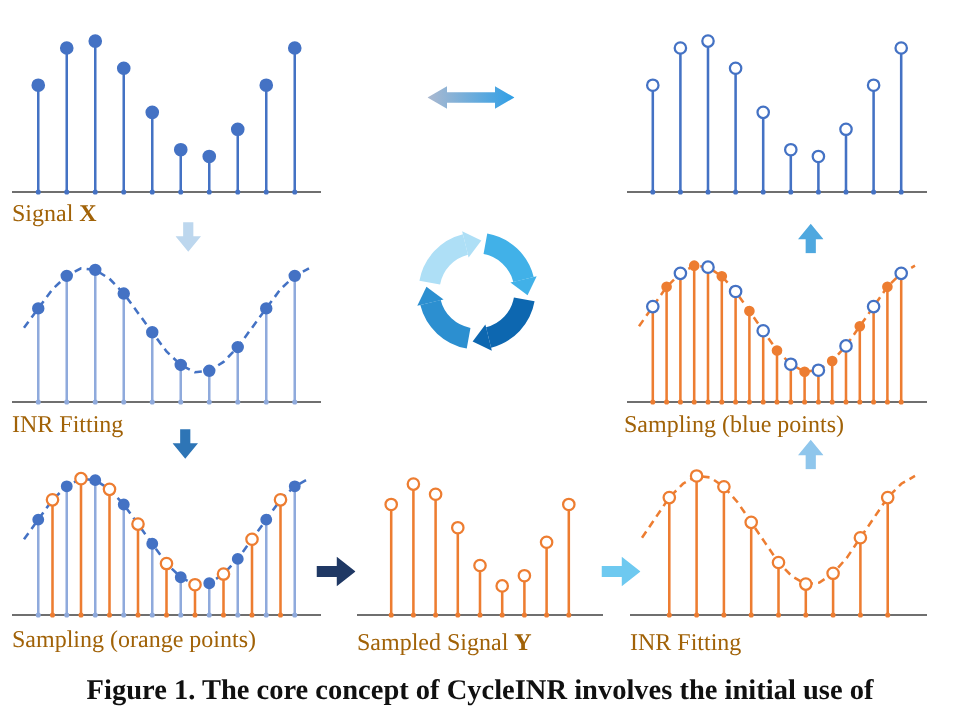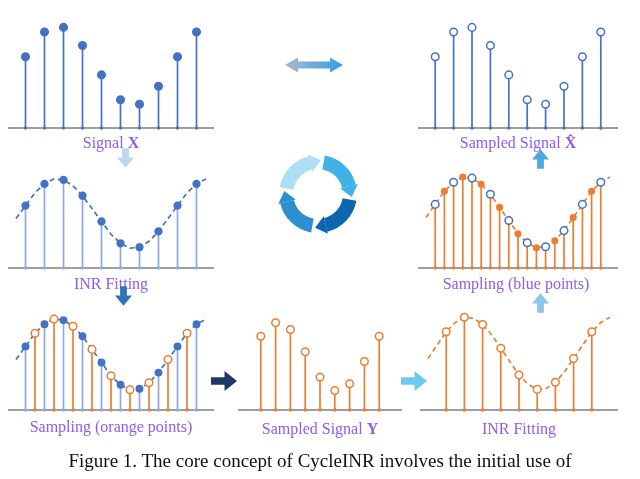--- a/index.html
+++ b/index.html
@@ -1,22 +1,22 @@
 <!DOCTYPE html>
 <html><head>
 <meta charset="utf-8">
 <style>
   html,body{margin:0;padding:0;background:#fff;}
   .fig{position:relative;width:640px;height:479px;background:#ffffff;overflow:hidden;
        font-family:"Liberation Serif", serif;color:#000;}
   .panel{position:absolute;}
-  .plabel{position:absolute;text-align:center;font-size:16px;line-height:20px;color:#8b5cf6;white-space:nowrap;}
+  .plabel{position:absolute;text-align:left;font-size:16px;line-height:20px;color:#a16207;white-space:nowrap;}
   .bv{font-weight:bold;}
   .cycletext{position:absolute;left:205px;top:82px;width:226px;text-align:center;font-size:17px;}
-  .caption{position:absolute;left:0;top:450px;width:640px;text-align:center;font-size:19px;color:#101010;}
+  .caption{position:absolute;left:0;top:450px;width:640px;text-align:center;font-size:19px;color:#101010;font-weight:bold;}
   .arrow{position:absolute;}
 </style>
 </head>
 <body>
 
 <div class="fig">
 
   <svg class="panel" style="left:8px;top:6px" width="206" height="126">
       <line x1="0" y1="122" x2="206" y2="122" stroke="#3f3f3f" stroke-width="1.1"></line>
       <line x1="17.5" y1="122" x2="17.5" y2="50.8" stroke="#4472C4" stroke-width="1.7"></line>
@@ -78,21 +78,20 @@
       <circle cx="72.4" cy="39.5" r="3.8" fill="#ffffff" stroke="#4472C4" stroke-width="1.5"></circle>
       <circle cx="90.8" cy="68.9" r="3.8" fill="#ffffff" stroke="#4472C4" stroke-width="1.5"></circle>
       <circle cx="109.2" cy="93.8" r="3.8" fill="#ffffff" stroke="#4472C4" stroke-width="1.5"></circle>
       <circle cx="127.6" cy="98.3" r="3.8" fill="#ffffff" stroke="#4472C4" stroke-width="1.5"></circle>
       <circle cx="146.0" cy="80.2" r="3.8" fill="#ffffff" stroke="#4472C4" stroke-width="1.5"></circle>
       <circle cx="164.4" cy="50.8" r="3.8" fill="#ffffff" stroke="#4472C4" stroke-width="1.5"></circle>
       <circle cx="182.8" cy="26.0" r="3.8" fill="#ffffff" stroke="#4472C4" stroke-width="1.5"></circle>
     </svg>
 
   <div class="plabel" style="left:8px;top:133px;width:206px"><span>Signal </span><span class="bv">X</span></div>
-  <div class="plabel" style="left:418px;top:133px;width:200px"><span>Sampled Signal </span><span class="bv">X̂</span></div>
 
   <svg class="arrow" style="left:285px;top:56px" width="58" height="18" viewBox="0 0 58 18">
       <defs>
         <linearGradient id="dg" x1="0" y1="0" x2="1" y2="0">
     <stop offset="0" stop-color="#ABB9D0"></stop>
     <stop offset="1" stop-color="#2F9FE6"></stop>
         </linearGradient>
       </defs>
     <path d="M0 9 L13 1.5 L13 5.5 L45 5.5 L45 1.5 L58 9 L45 16.5 L45 12.5 L13 12.5 L13 16.5 Z" fill="url(#dg)"></path>
     </svg>

